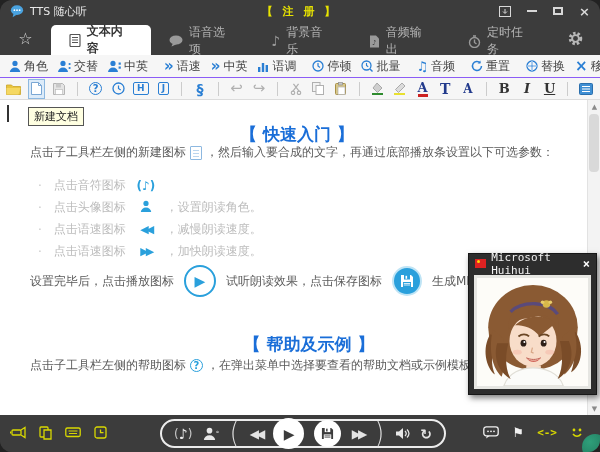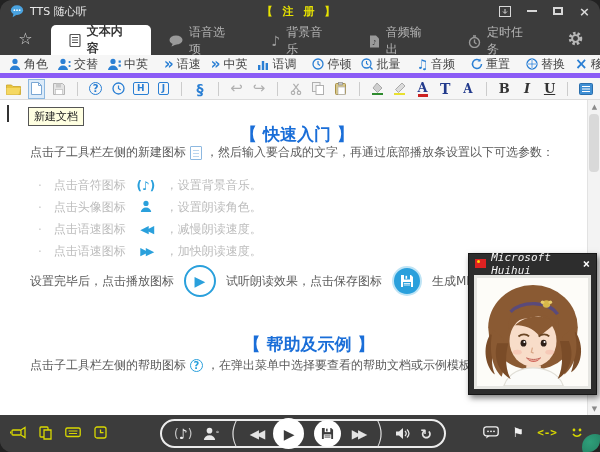--- a/index.html
+++ b/index.html
@@ -19,21 +19,21 @@
 
   
   .tabbar { position:absolute; top:22px; left:0; right:0; height:33px; display:flex; align-items:flex-end; }
   .tab-star { width:52px; display:flex; justify-content:center; align-items:center; height:33px; color:#cfcfcf; font-size:16px; cursor:pointer; }
   .tab { height:28px; display:flex; align-items:center; gap:6px; padding:0 18px; font-size:12px; color:#b4b4b4; cursor:pointer; }
   .tab.active { background:#ffffff; border-radius:5px 5px 0 0; color:#333; height:30px; font-weight:bold; }
   .tab .t-ic { display:flex; align-items:center; }
   .tab-gear { margin-left:auto; width:50px; display:flex; justify-content:center; align-items:center; height:33px; cursor:pointer; }
 
   
-  .toolbar1 { position:absolute; top:55px; left:0; right:0; height:23px; background:#f6f6f6; border-bottom:5px solid #8b5cf6; display:flex; align-items:center; padding:0 4px; font-size:12px; color:#444; }
+  .toolbar1 { position:absolute; top:55px; left:0; right:0; height:23px; background:#f6f6f6; border-bottom:1px solid #8b5cf6; display:flex; align-items:center; padding:0 4px; font-size:12px; color:#444; }
   .tb-item { display:flex; align-items:center; gap:3px; padding:0 5px; cursor:pointer; white-space:nowrap; }
   .tb-sep { width:1px; height:14px; background:#ccc; margin:0 3px; }
   .tb-gl { color:#2a7fd4; font-weight:bold; font-size:12px; line-height:1; }
 
   .toolbar2 { position:absolute; top:78px; left:0; right:0; height:22px; background:#f6f6f6; border-bottom:1px solid #dcdcdc; display:flex; align-items:center; padding:0 6px; gap:7px; }
   .tb2-btn { display:flex; align-items:center; justify-content:center; width:18px; height:18px; cursor:pointer; }
   .tb2-btn.hl { background:#dcebf9; outline:1px solid #8db8e0; }
   .boxletter { font-size:9px; font-weight:bold; color:#2a7fd4; border:1px solid #2a7fd4; border-radius:2px; padding:0 3px; line-height:11px; }
   .circ-q { font-size:10px; font-weight:bold; color:#2a7fd4; border:1px solid #2a7fd4; border-radius:50%; width:13px; height:13px; display:flex; align-items:center; justify-content:center; }
   .gray-gl { color:#b0b0b0; font-size:13px; line-height:1; }
@@ -55,21 +55,21 @@
   .ff { letter-spacing:-3px; font-size:11px; }
 
   
   .scrollbar { position:absolute; top:100px; right:0; width:13px; height:315px; background:#f3f3f3; border-left:1px solid #e2e2e2; }
   .sb-arrow { width:13px; height:13px; color:#8a8a8a; font-size:7px; display:flex; align-items:center; justify-content:center; cursor:pointer; }
   .sb-down { position:absolute; bottom:0; }
   .sb-thumb { position:absolute; top:14px; left:1px; width:10px; height:58px; background:#d9d9d9; border-radius:4px; cursor:grab; }
 
   
   .avatar-panel { position:absolute; left:468px; top:253px; width:129px; height:142px; background:#2d2d2d; border:1px solid #171717; box-shadow:2px 3px 6px rgba(0,0,0,.5); }
-  .ap-title { height:19px; display:flex; align-items:center; padding:3px 6px; color:#f2f2f2; font-size:11px; font-family:"DejaVu Sans Mono","Liberation Mono",monospace;font-style:italic; }
+  .ap-title { height:19px; display:flex; align-items:center; padding:3px 6px; color:#f2f2f2; font-size:11px; font-family:"DejaVu Sans Mono","Liberation Mono",monospace; }
   .ap-flag { width:13px; height:9px; background:#d22; margin-right:5px; position:relative; }
   .ap-flag:after { content:""; position:absolute; left:2px; top:1px; width:3px; height:3px; background:#ffd700; border-radius:50%; }
   .ap-close { margin-left:auto; color:#fff; font-weight:bold; font-size:12px; cursor:pointer; }
   .ap-img { margin:2px 5px; height:114px; background:#fff; border:3px solid #e6e6e2; overflow:hidden; }
 
   
   .bottombar { position:absolute; top:415px; left:0; right:0; height:37px; background:#3c3c3c; }
   .pill { position:absolute; left:160px; top:4px; width:286px; height:29px; border:2px solid #ececec; border-radius:16px; display:flex; align-items:center; justify-content:space-between; padding:0 12px; color:#e4e4e4; }
   .pill .p-it { display:flex; align-items:center; cursor:pointer; }
   .pill .divider { font-size:24px; font-weight:100; color:#dcdcdc; transform:scaleY(1.15); cursor:default; }
@@ -371,21 +371,20 @@
     <div class="para" style="top:44px;align-items:center;">
       <span>点击子工具栏左侧的新建图标</span>
       <span class="mini-doc"></span>
       <span>，然后输入要合成的文字，再通过底部播放条设置以下可选参数：</span>
     </div>
 
     <div class="bullet-row" style="top:77px;">
       <span class="bullet-dot">·</span>
       <span>点击音符图标</span>
       <span class="b-ic">(♪)</span>
-      <span>，设置背景音乐。</span>
     </div>
     <div class="bullet-row" style="top:99px;">
       <span class="bullet-dot">·</span>
       <span>点击头像图标</span>
       <span class="b-ic"><svg width="12" height="12" viewBox="0 0 12 12">
             <circle cx="6" cy="3.4" r="2.6" fill="#2aa0dc"></circle>
             <path d="M0.8 12 a5.2 4.4 0 0 1 10.4 0 Z" fill="#2aa0dc"></path>
           </svg></span>
       <span>，设置朗读角色。</span>
     </div>

